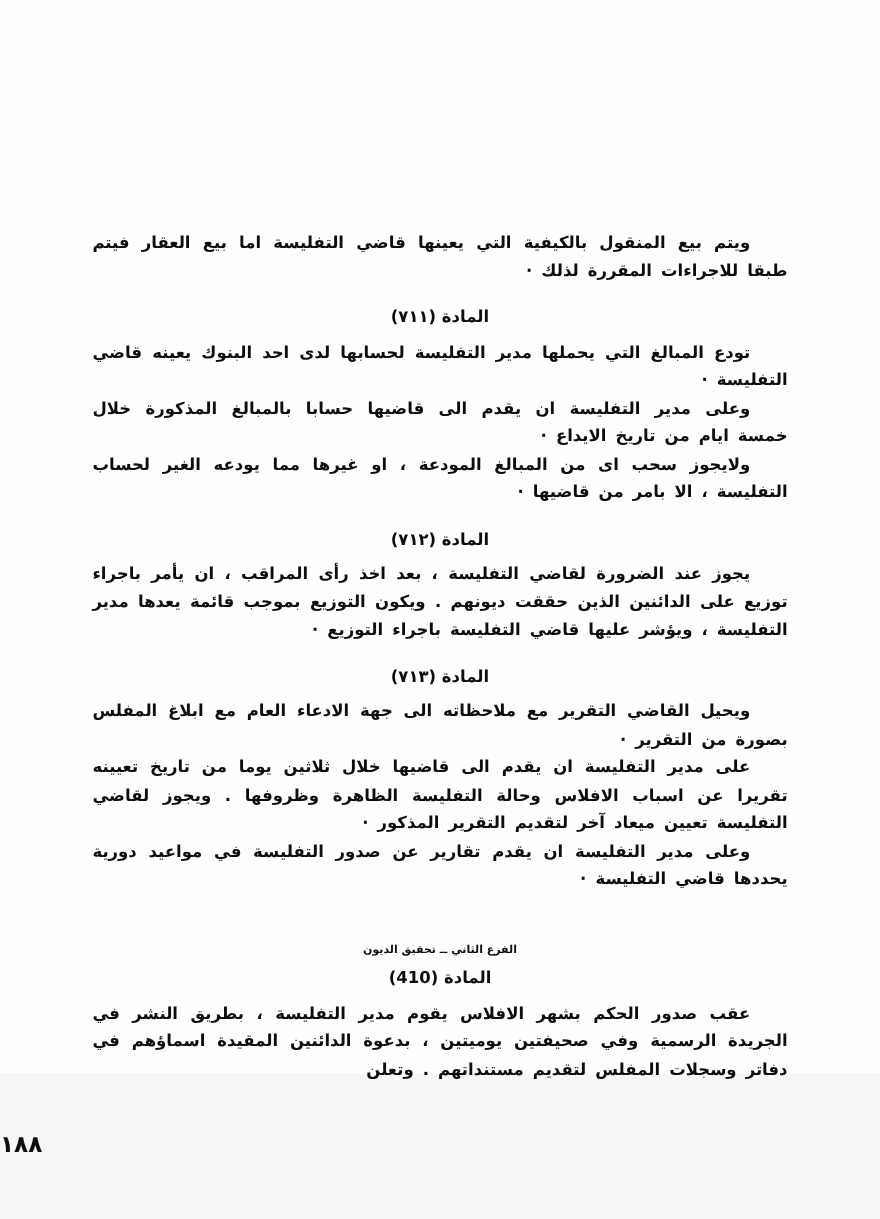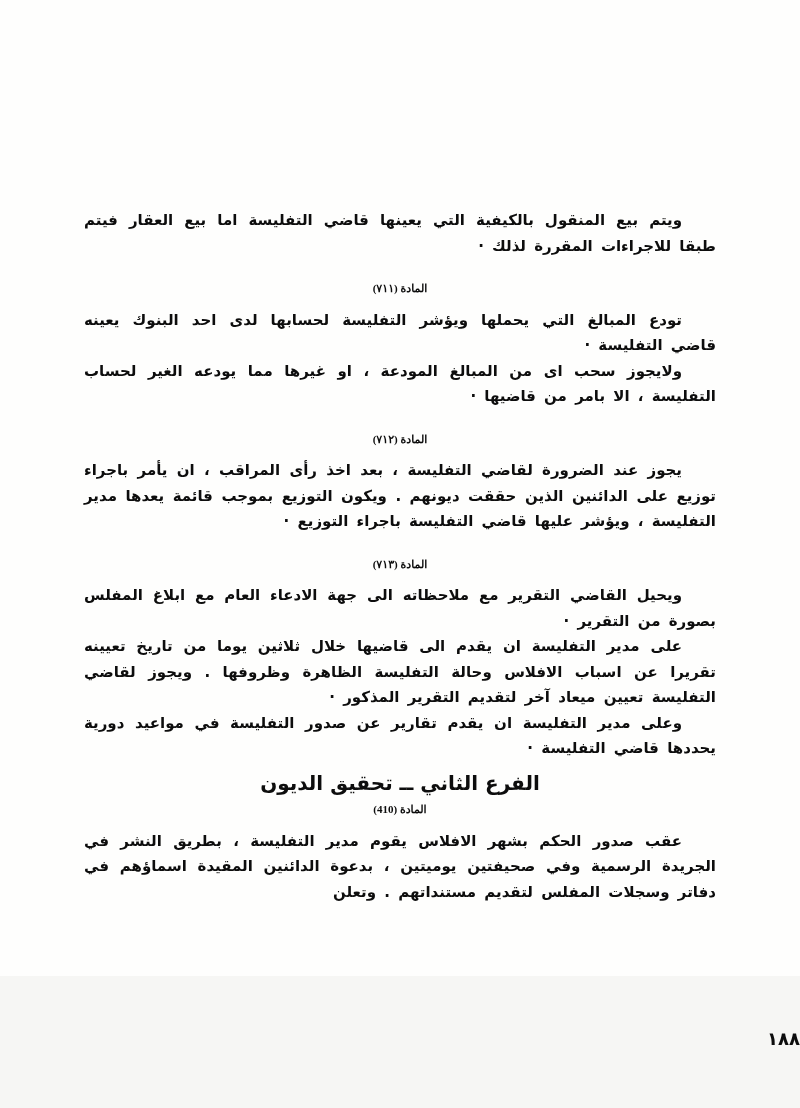--- a/index.html
+++ b/index.html
@@ -28,55 +28,55 @@
   }
   .paragraph {
     font-size: 15px;
     line-height: 25.5px;
     text-align: justify;
     text-indent: 34px;
     word-spacing: 3px;
     margin: 0;
   }
   .article-heading {
-    font-size: 11px;
+    font-size: 15px;
     line-height: 25.5px;
     text-align: center;
     letter-spacing: 1px;
     margin: 17px 0 6px;
-    font-family: Liberation Serif, serif;
   }
   .section-heading {
-    font-size: 20px;
+    font-size: 10px;
     line-height: 25.5px;
     text-align: center;
     letter-spacing: 1px;
-    margin: 9px 0 0;
+    margin: 38px 0 0;
   }
   .section-heading + .article-heading {
     margin-top: 1px;
   }
   .page-number {
     position: absolute;
     top: 1028px;
     left: 0;
     width: 100%;
-    text-align: right;
-    font-size: 18px;
+    text-align: left;
+    font-size: 21px;
     letter-spacing: 2px;
   }
 </style>
 </head>
 <body>
 
 <div class="page">
   <div class="content" id="content">
       <div class="paragraph">ويتم بيع المنقول بالكيفية التي يعينها قاضي التفليسة اما بيع العقار فيتم طبقا للاجراءات المقررة لذلك ·</div>
       <div class="article-heading">المادة (٧١١)</div>
-      <div class="paragraph">تودع المبالغ التي يحملها ويؤشر التفليسة لحسابها لدى احد البنوك يعينه قاضي التفليسة ·</div>
+      <div class="paragraph">تودع المبالغ التي يحملها مدير التفليسة لحسابها لدى احد البنوك يعينه قاضي التفليسة ·</div>
+      <div class="paragraph">وعلى مدير التفليسة ان يقدم الى قاضيها حسابا بالمبالغ المذكورة خلال خمسة ايام من تاريخ الايداع ·</div>
       <div class="paragraph">ولايجوز سحب اى من المبالغ المودعة ، او غيرها مما يودعه الغير لحساب التفليسة ، الا بامر من قاضيها ·</div>
       <div class="article-heading">المادة (٧١٢)</div>
       <div class="paragraph">يجوز عند الضرورة لقاضي التفليسة ، بعد اخذ رأى المراقب ، ان يأمر باجراء توزيع على الدائنين الذين حققت ديونهم . ويكون التوزيع بموجب قائمة يعدها مدير التفليسة ، ويؤشر عليها قاضي التفليسة باجراء التوزيع ·</div>
       <div class="article-heading">المادة (٧١٣)</div>
       <div class="paragraph">ويحيل القاضي التقرير مع ملاحظاته الى جهة الادعاء العام مع ابلاغ المفلس بصورة من التقرير ·</div>
       <div class="paragraph">على مدير التفليسة ان يقدم الى قاضيها خلال ثلاثين يوما من تاريخ تعيينه تقريرا عن اسباب الافلاس وحالة التفليسة الظاهرة وظروفها . ويجوز لقاضي التفليسة تعيين ميعاد آخر لتقديم التقرير المذكور ·</div>
       <div class="paragraph">وعلى مدير التفليسة ان يقدم تقارير عن صدور التفليسة في مواعيد دورية يحددها قاضي التفليسة ·</div>
       <div class="section-heading">الفرع الثاني ــ تحقيق الديون</div>
       <div class="article-heading">المادة (410)</div>
       <div class="paragraph">عقب صدور الحكم بشهر الافلاس يقوم مدير التفليسة ، بطريق النشر في الجريدة الرسمية وفي صحيفتين يوميتين ، بدعوة الدائنين المقيدة اسماؤهم في دفاتر وسجلات المفلس لتقديم مستنداتهم . وتعلن</div>

